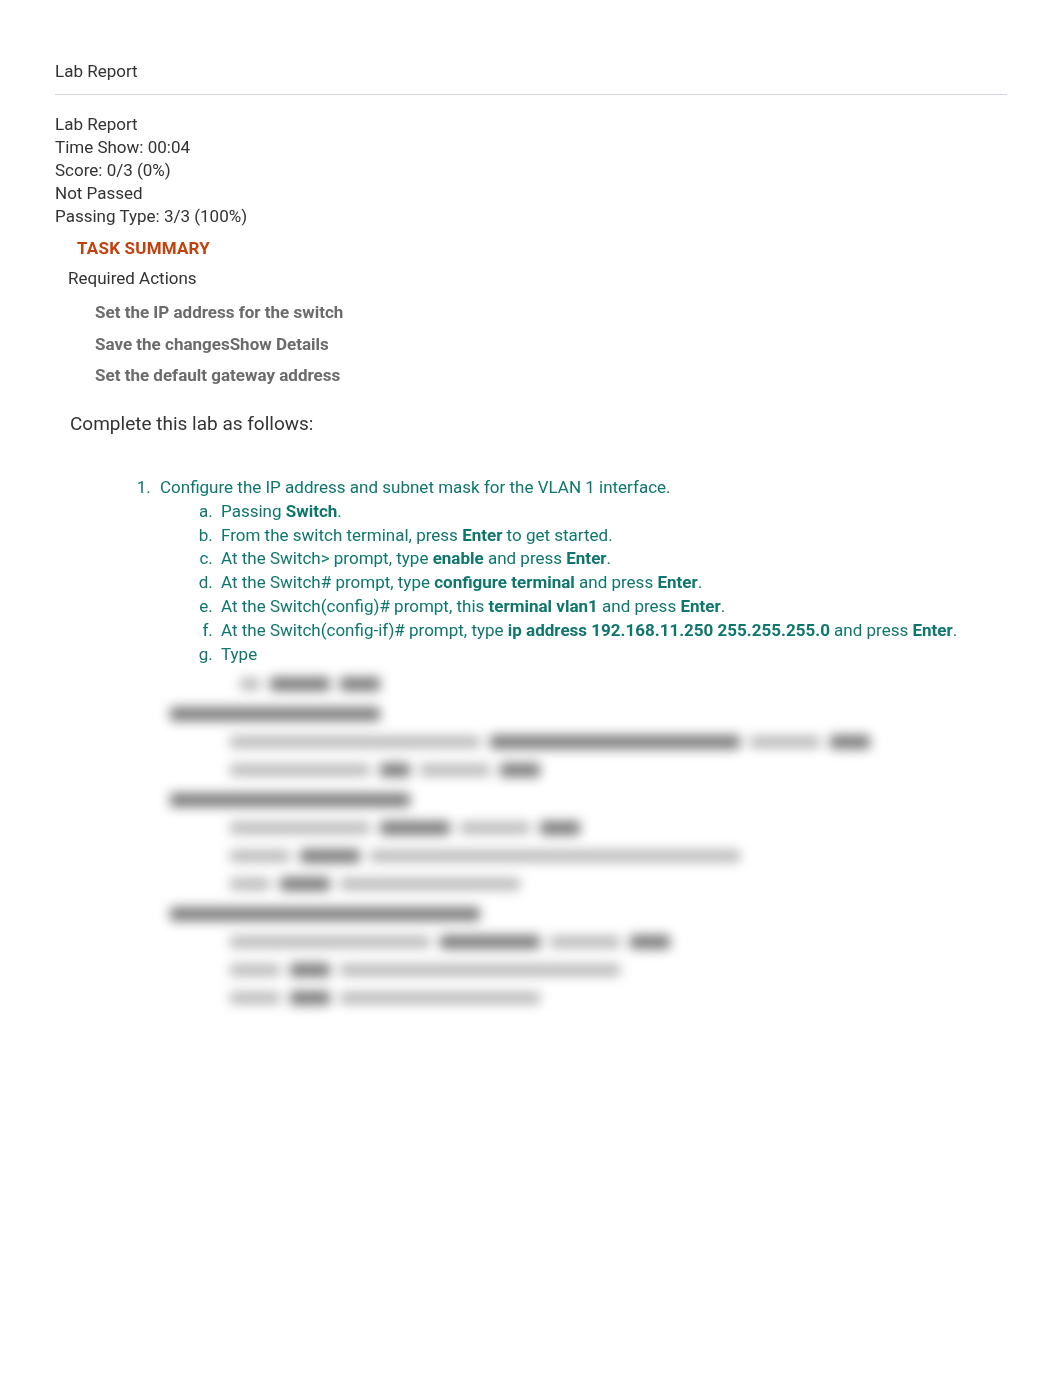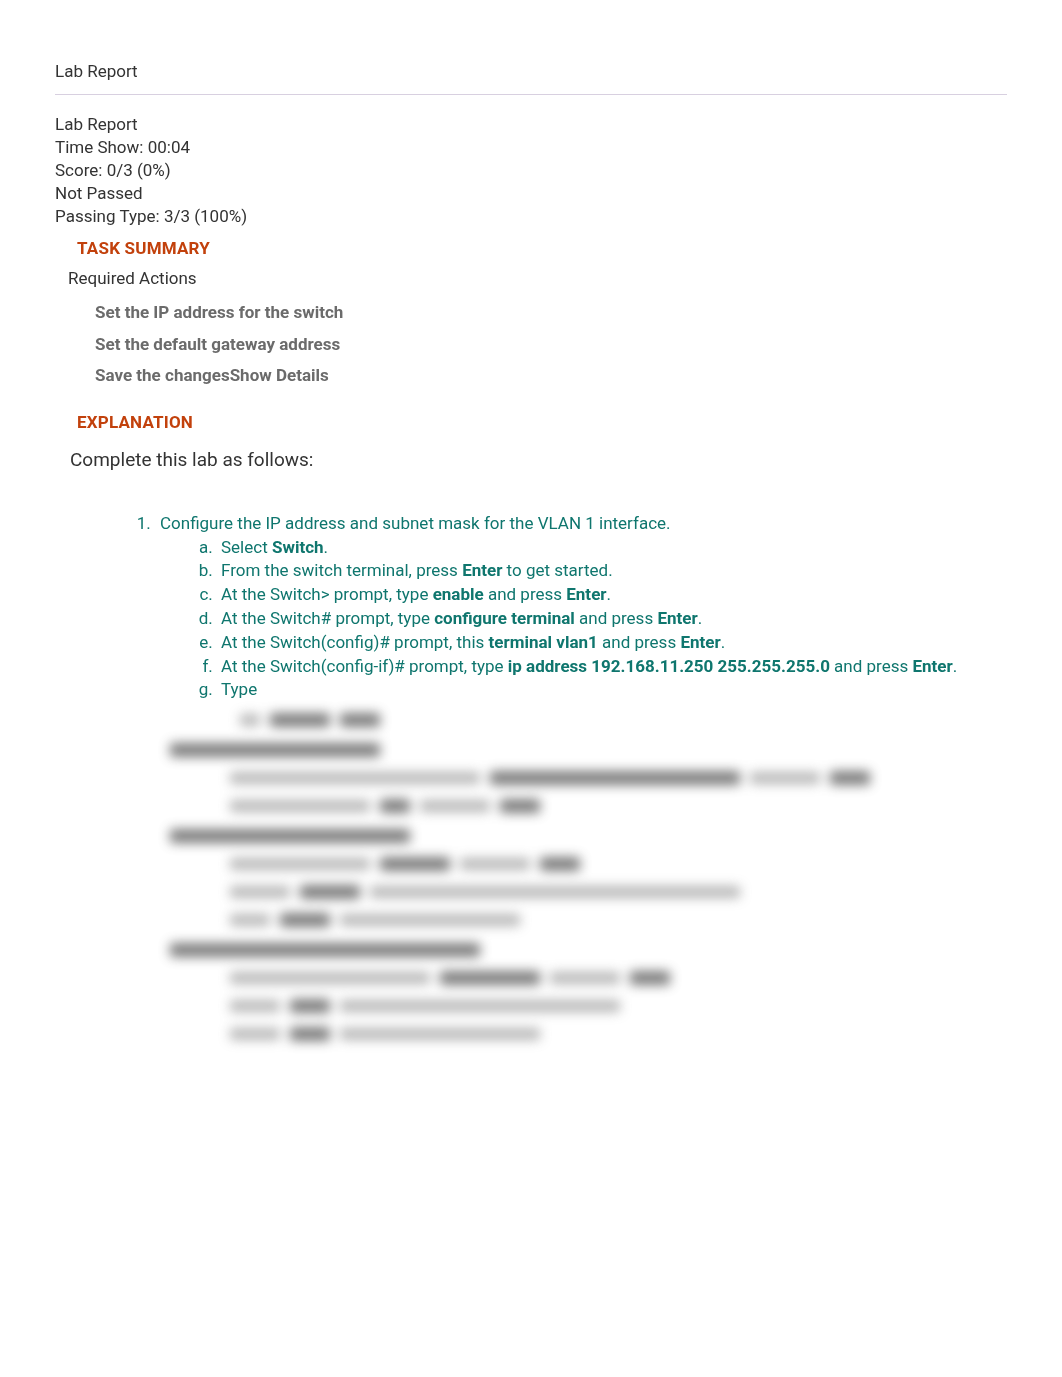--- a/index.html
+++ b/index.html
@@ -141,36 +141,35 @@
   <div class="header-line">
     <span>Passing Type: </span><span>3/3 (100%)</span>
   </div>
 </div>
 
 <div class="section-heading">TASK SUMMARY</div>
 <div class="required-actions-label">Required Actions</div>
 
 <div class="actions-list">
   <div class="action-item">Set the IP address for the switch</div>
-  <div class="action-item">Set the default gateway address</div>
   <div class="action-item">
     <span>Save the changes</span><span class="show-details">Show Details</span>
   </div>
+  <div class="action-item">Set the default gateway address</div>
 </div>
 
 <div class="explanation-block">
-  <div class="section-heading">EXPLANATION</div>
   <div class="complete-text">Complete this lab as follows:</div>
 
   <ol class="main-list">
     <li>
       <span>Configure the IP address and subnet mask for the VLAN 1 interface.</span>
       <ol class="sub-list">
         <li>
-          <span>Select </span><span class="bold">Switch</span><span>.</span>
+          <span>Passing </span><span class="bold">Switch</span><span>.</span>
         </li>
         <li>
           <span>From the switch terminal, press </span><span class="bold">Enter</span><span> to get started.</span>
         </li>
         <li>
           <span>At the Switch&gt; prompt, type </span><span class="bold">enable</span><span> and press </span><span class="bold">Enter</span><span>.</span>
         </li>
         <li>
           <span>At the Switch# prompt, type </span><span class="bold">configure terminal</span><span> and press </span><span class="bold">Enter</span><span>.</span>
         </li>

